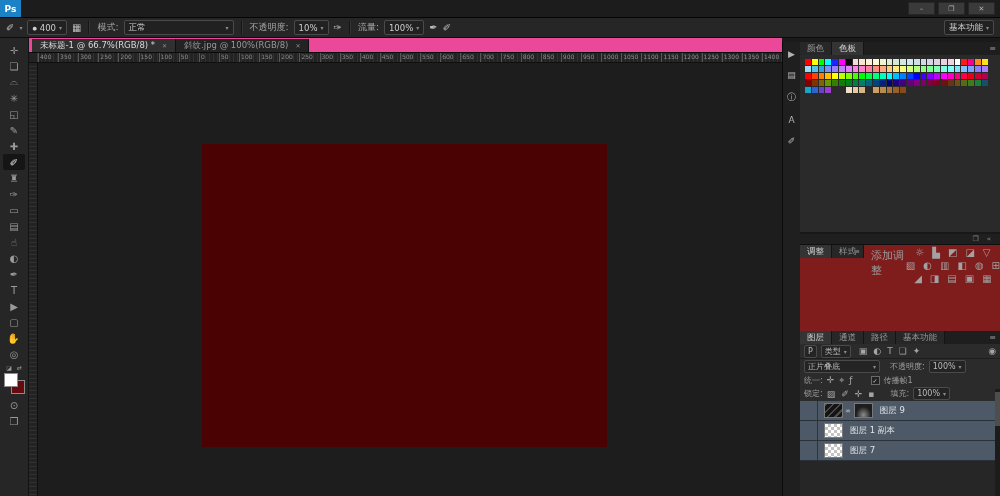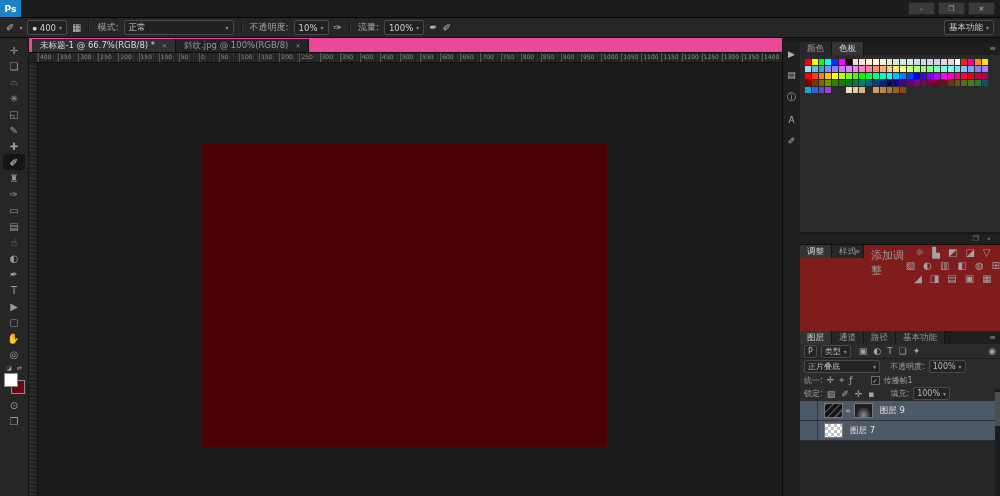--- a/index.html
+++ b/index.html
@@ -527,20 +527,25 @@
             <div class="lay selected">
               <div class="eyecell"></div>
               <div class="thumb texture"></div>
               <span class="linkicon">∞</span>
               <div class="thumb mask"></div>
               <span class="layname">图层 9</span>
             </div>
             <div class="lay selected">
               <div class="eyecell"></div>
               <div class="thumb checker"></div>
+              <span class="layname">图层 1 副本</span>
+            </div>
+            <div class="lay selected">
+              <div class="eyecell"></div>
+              <div class="thumb checker"></div>
               <span class="layname">图层 7</span>
             </div>
           </div>
         <div class="lscroll">
             <div class="thumbbar"></div>
           </div>
       </div>
 
     </div>
   </div>

